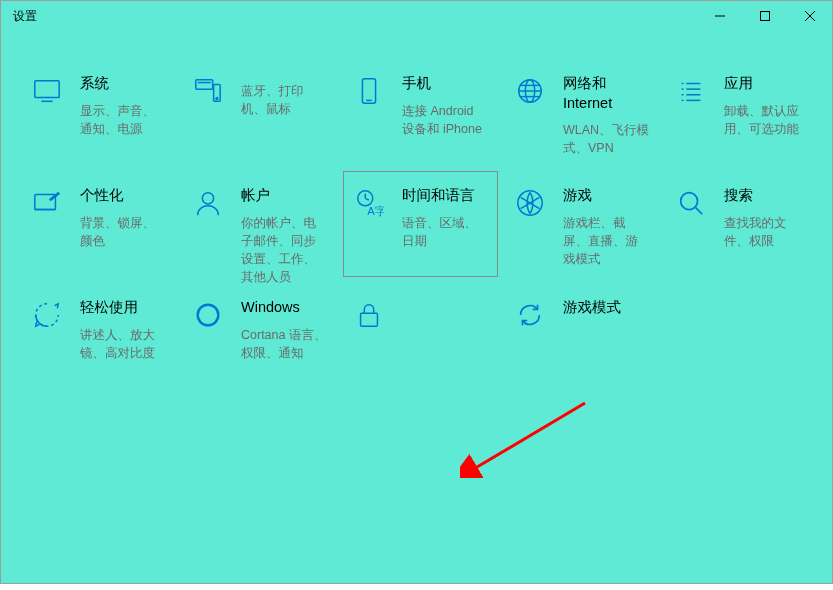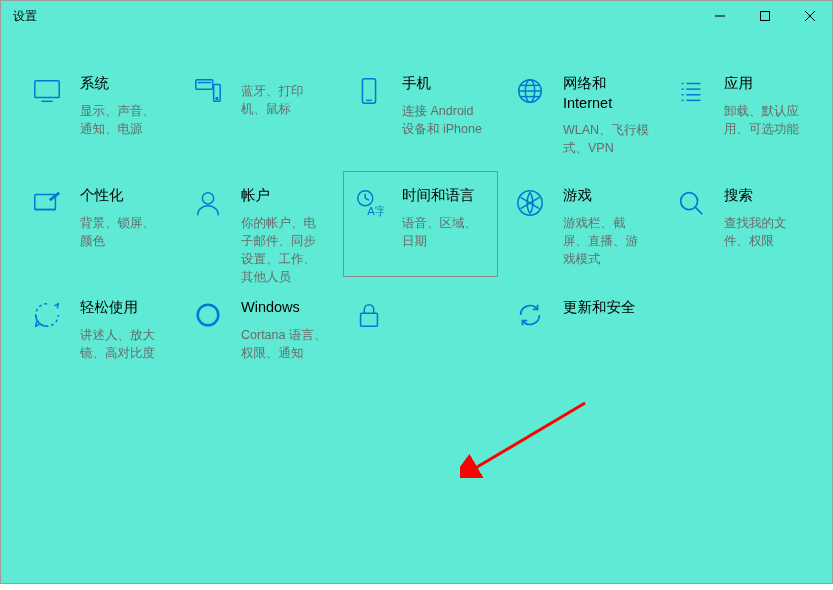--- a/index.html
+++ b/index.html
@@ -289,21 +289,21 @@
     <div class="tile">
       <div class="ic">
         <svg viewBox="0 0 32 32" fill="none" stroke="#0078d4" stroke-width="1.8">
             <path d="M6 16 A10 10 0 0 1 24 10"></path>
             <polyline points="24,5 24,10 19,10"></polyline>
             <path d="M26 16 A10 10 0 0 1 8 22"></path>
             <polyline points="8,27 8,22 13,22"></polyline>
           </svg>
       </div>
       <div class="txt">
-        <div class="name">更新和安全</div>
+        <div class="name">游戏模式</div>
       </div>
     </div>
 
     <div class="tile" style="visibility:hidden"></div>
 
   </div>
 </div>
 
 <svg class="arrow" viewBox="0 0 130 80">
   <defs>

